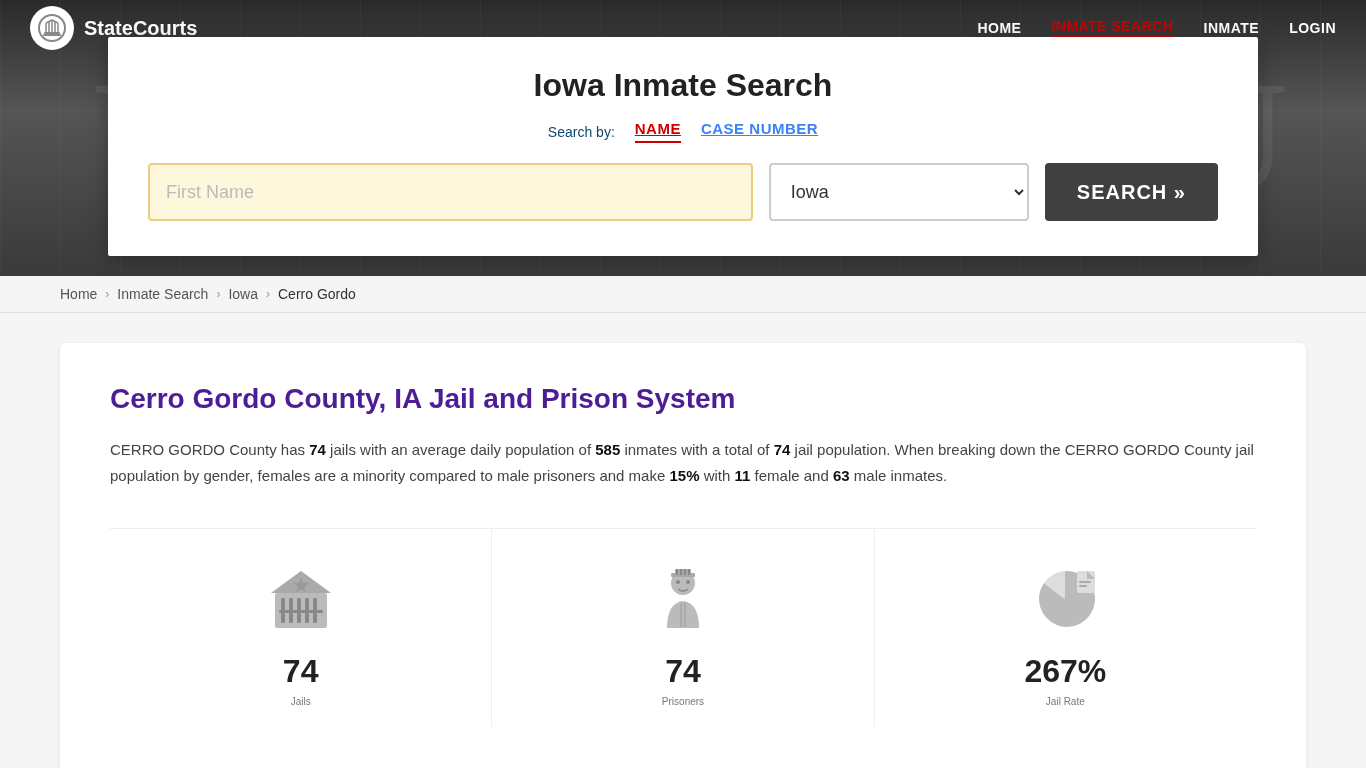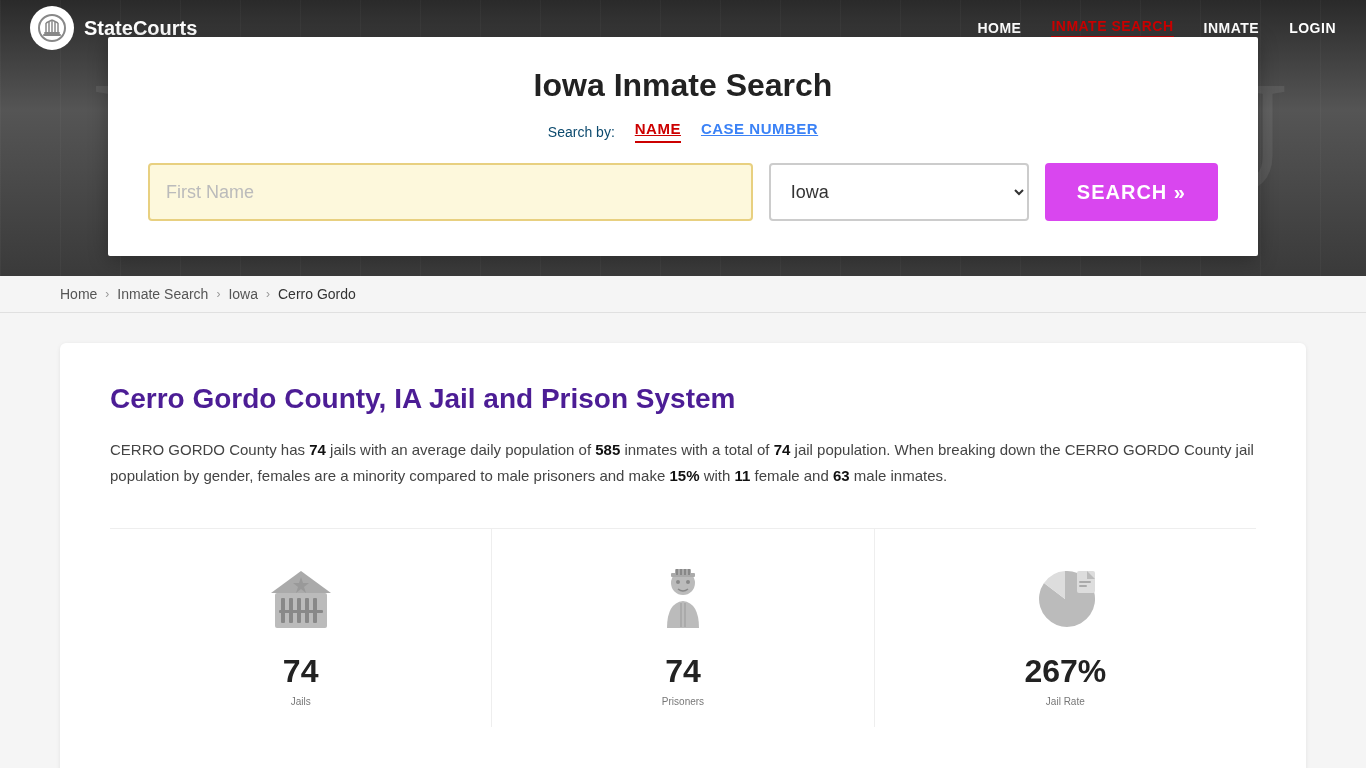--- a/index.html
+++ b/index.html
@@ -165,21 +165,21 @@
       font-size: 18px;
       color: #333;
       padding: 0 16px;
       outline: none;
       appearance: auto;
       cursor: pointer;
     }
     .search-btn {
       height: 58px;
       padding: 0 32px;
-      background: #d946ef;
+      background: #404040;
       color: white;
       border: none;
       border-radius: 4px;
       font-size: 20px;
       font-weight: bold;
       letter-spacing: 1px;
       cursor: pointer;
       white-space: nowrap;
     }
 

